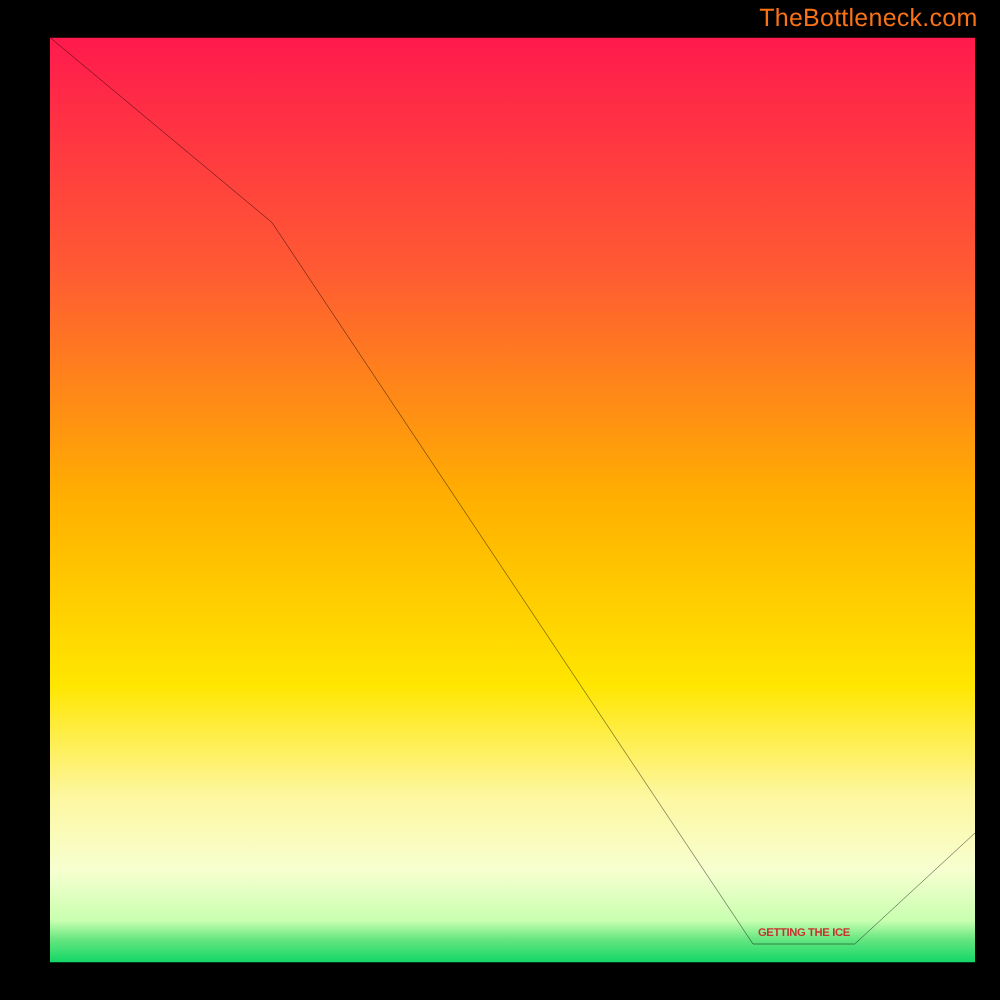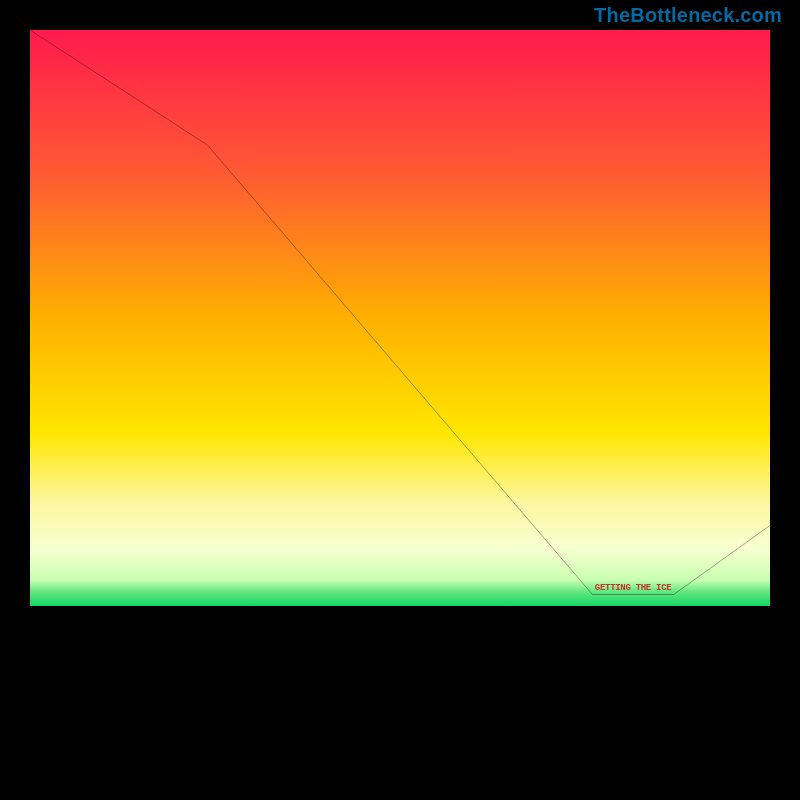--- a/index.html
+++ b/index.html
@@ -13,34 +13,33 @@
   }
   .stage {
     position: relative;
     width: 800px;
     height: 800px;
   }
   .watermark {
     position: absolute;
     top: 4px;
     right: 18px;
-    color: #0369a1;
+    color: #f97316;
     font-size: 20px;
-    font-weight: bold;
+    font-weight: normal;
     letter-spacing: 0.2px;
     user-select: none;
   }
   .plot-frame {
     position: absolute;
-    left: 30px;
+    left: 40px;
     top: 30px;
     width: 740px;
-    height: 576px;
+    height: 740px;
     background: #000;
-    font-family: Liberation Mono, monospace;
   }
   .gradient-bg {
     position: absolute;
     left: 0;
     top: 0;
     width: 100%;
     height: 100%;
   }
   svg.curve {
     position: absolute;

